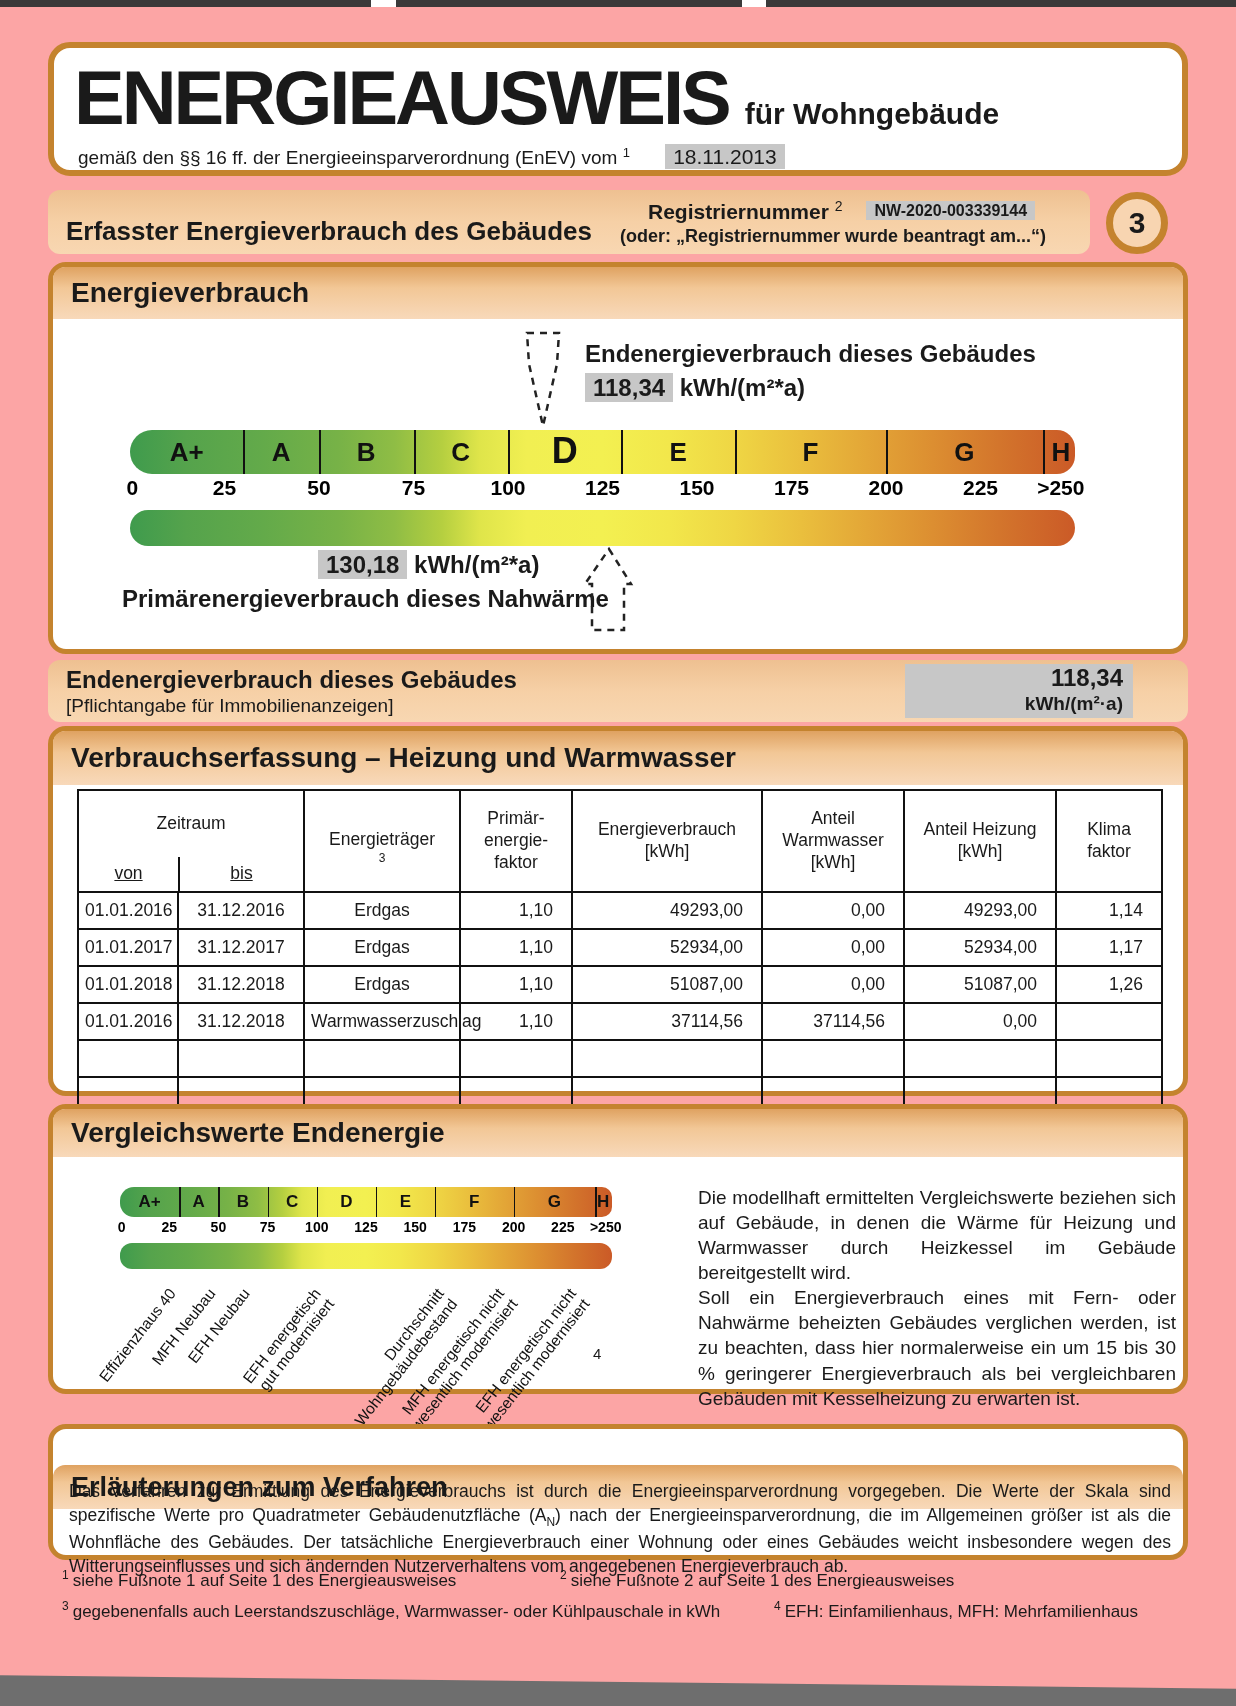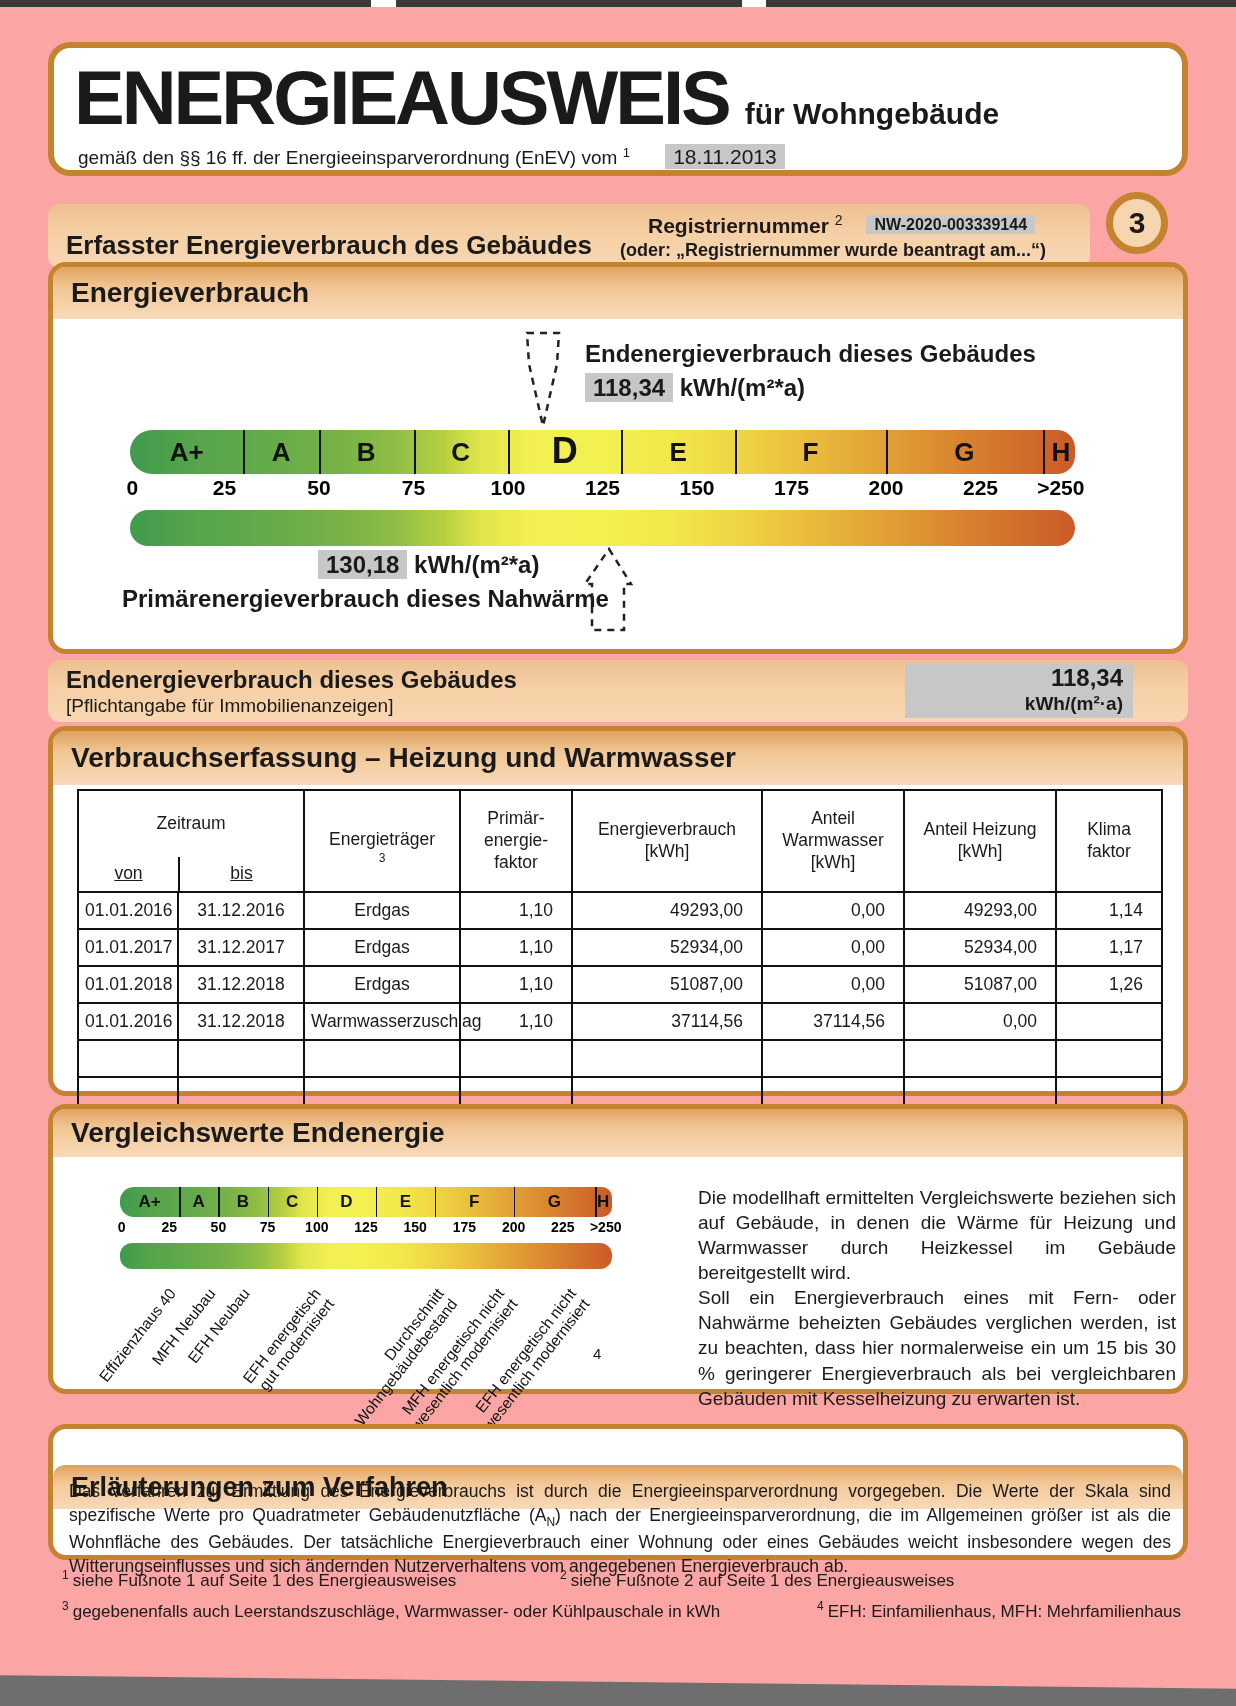--- a/index.html
+++ b/index.html
@@ -24,21 +24,21 @@
   .title-row{position:absolute;left:20px;top:12px;display:flex;align-items:baseline;gap:16px;white-space:nowrap;}
   .big-title{font-size:76px;font-weight:bold;letter-spacing:-3px;line-height:1;}
   .title-suffix{font-size:30px;font-weight:bold;}
   .subtitle-row{position:absolute;left:24px;top:97px;font-size:19px;white-space:nowrap;}
   .subtitle-row sup{font-size:13px;}
   .hl{background:#c7c7c7;padding:1px 8px;}
   .date-val{margin-left:30px;font-size:21px;}
 
   
   .section-bar{left:48px;top:190px;width:1042px;height:64px;border-radius:12px;
-    background:linear-gradient(180deg,#eec091 0%,#f6d0a6 50%,#f8d7b2 100%);margin-top:14px;}
+    background:linear-gradient(180deg,#eec091 0%,#f6d0a6 50%,#f8d7b2 100%);}
   .section-title{position:absolute;left:18px;top:26px;font-size:26px;font-weight:bold;white-space:nowrap;}
   .reg-line1{position:absolute;left:600px;top:8px;font-size:21px;font-weight:bold;white-space:nowrap;}
   .reg-line1 sup{font-size:14px;font-weight:normal;}
   .reg-val{font-weight:bold;font-size:16px;margin-left:18px;position:relative;top:-3px;}
   .reg-line2{position:absolute;left:572px;top:36px;font-size:18px;font-weight:bold;white-space:nowrap;}
   .page-circle{left:1106px;top:192px;width:62px;height:62px;border:7px solid #c4832e;border-radius:50%;
     background:#f8d5b1;box-sizing:border-box;display:flex;align-items:center;justify-content:center;
     font-size:30px;font-weight:bold;}
 
   
@@ -116,21 +116,21 @@
   .erl-text{position:absolute;left:16px;top:50px;width:1102px;font-size:17.5px;line-height:1.38;text-align:justify;}
   .erl-text sub{font-size:12px;}
 
   
   .fnotes{left:62px;top:1568px;width:1120px;font-size:17px;}
   .fn{position:absolute;white-space:nowrap;}
   .fn sup{font-size:12px;margin-right:4px;}
   .fn1{left:0;top:0;}
   .fn2{left:498px;top:0;}
   .fn3{left:0;top:31px;}
-  .fn4{left:712px;top:31px;margin-left:43px;}
+  .fn4{left:712px;top:31px;}
 </style>
 </head>
 <body>
 
 <div class="page">
 
   <div class="abs top-strip"></div>
 
   <div class="abs obox title-box">
     <div class="title-row">

